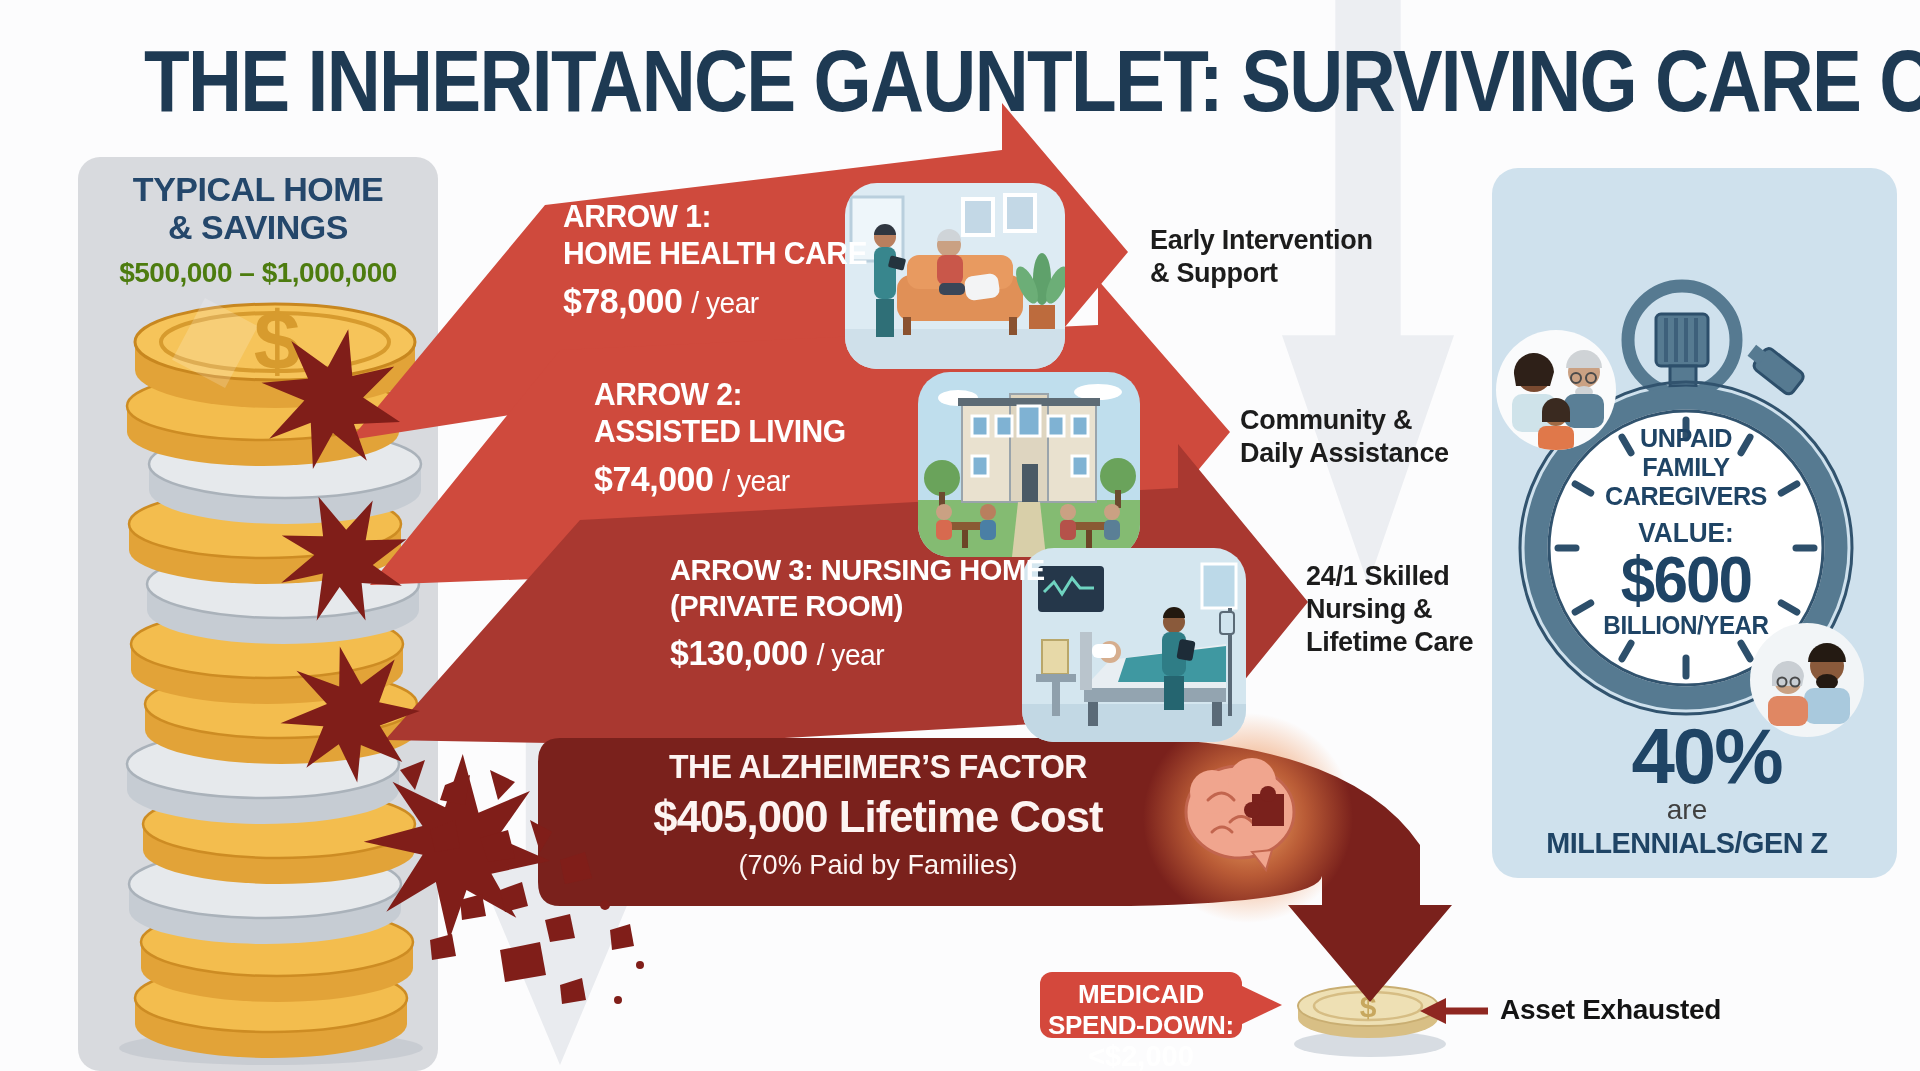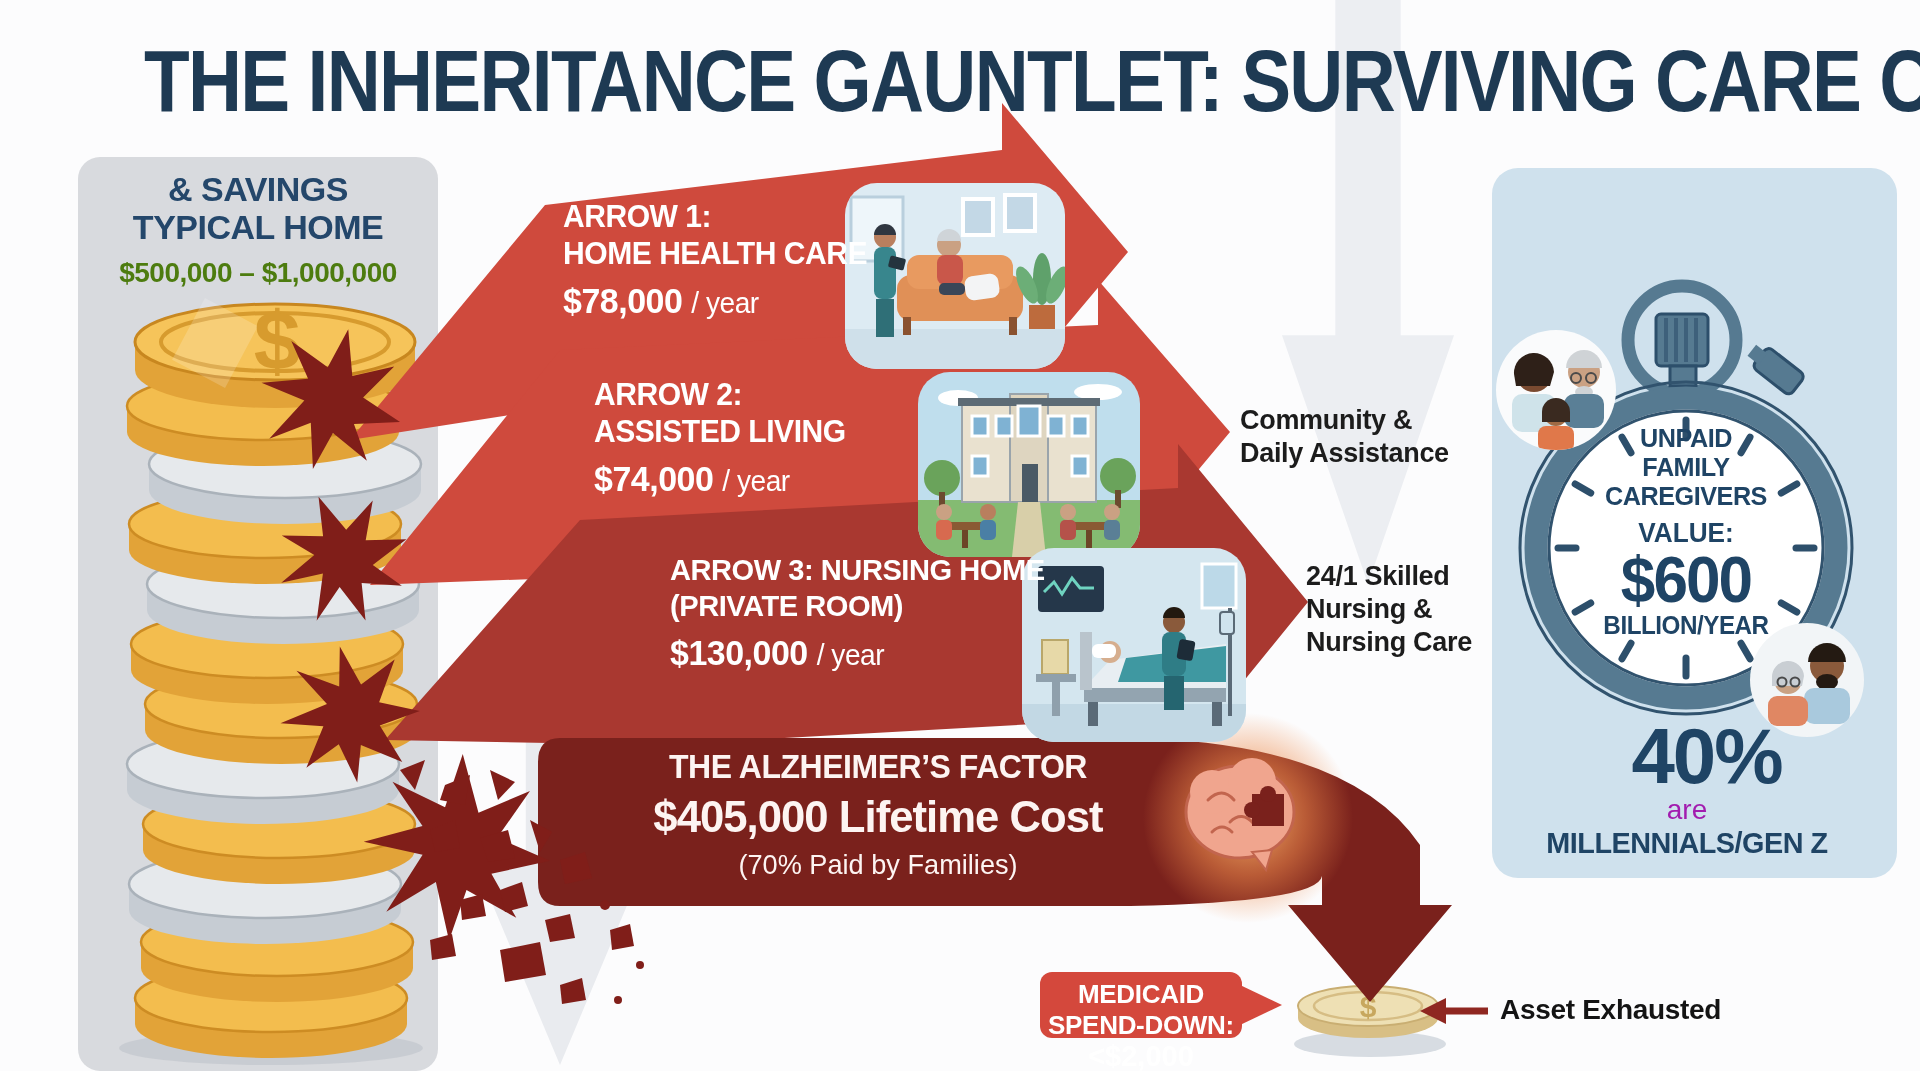--- a/index.html
+++ b/index.html
@@ -63,37 +63,37 @@
   .panel{left:1492px;top:168px;width:405px;height:710px;background:#cfe1ed;border-radius:26px;z-index:2;}
   .ie-title{left:1492px;top:192px;width:405px;text-align:center;font-size:35px;line-height:40px;font-weight:bold;
             color:#24476b;z-index:4;letter-spacing:-0.5px;}
   .watch-text{left:1536px;top:424px;width:300px;text-align:center;color:#1f4465;z-index:4;transform:scaleX(.97);transform-origin:center top;}
   .wt-s{font-size:26px;line-height:29px;font-weight:bold;letter-spacing:-0.5px;}
   .wt-v{font-size:27px;font-weight:bold;margin-top:7px;}
   .wt-big{font-size:64px;font-weight:bold;letter-spacing:-2px;line-height:62px;}
   .wt-u{font-size:25px;font-weight:bold;letter-spacing:-0.5px;}
   .stat{left:1492px;top:718px;width:390px;text-align:center;color:#1f4465;z-index:4;}
   .stat-v{font-size:78px;font-weight:bold;line-height:76px;letter-spacing:-2px;padding-left:39px;}
-  .stat-c{font-size:28px;color:#a21caf;line-height:32px;}
+  .stat-c{font-size:28px;color:#404040;line-height:32px;}
   .stat-l{font-size:30px;font-weight:bold;letter-spacing:-0.5px;transform:scaleX(.96);transform-origin:center top;}
 </style>
 </head>
 <body>
 
 <div id="stage">
 
   <div id="wmA" class="wm"></div>
   <div id="wmB" class="wm"></div>
 
   <div class="abs title">THE INHERITANCE GAUNTLET: SURVIVING CARE COSTS</div>
 
   <div class="abs col"></div>
   <div class="abs col-head">
+    <div>TYPICAL HOME</div>
     <div>&amp; SAVINGS</div>
-    <div>TYPICAL HOME</div>
     <div class="col-range">$500,000 – $1,000,000</div>
   </div>
 
   <svg class="abs z3" style="left:95px;top:278px;" width="345" height="793" viewBox="0 0 345 793">
     <ellipse cx="176" cy="770" rx="152" ry="17" fill="#c3c7cd" opacity=".75"></ellipse>
 
     <g stroke-width="2.5">
       <g>
           <ellipse cx="176" cy="746" rx="136" ry="34" fill="#e2a338"></ellipse>
           <rect x="40" y="720" width="272" height="26" fill="#e2a338"></rect>
@@ -303,20 +303,24 @@
   </div>
 
   <div id="a1t" class="abs a-text">
     <div class="a-h">
       <div>ARROW 1:</div>
       <div>HOME HEALTH CARE</div>
     </div>
     <div class="a-cost"><span>$78,000</span>
       <span class="unit">/ year</span></div>
   </div>
+  <div id="ol1" class="abs olabel">
+    <div>Early Intervention</div>
+    <div>&amp; Support</div>
+  </div>
 
   <div id="a2t" class="abs a-text">
     <div class="a-h">
       <div>ARROW 2:</div>
       <div>ASSISTED LIVING</div>
     </div>
     <div class="a-cost"><span>$74,000</span>
       <span class="unit">/ year</span></div>
   </div>
   <div id="ol2" class="abs olabel">
@@ -328,21 +332,21 @@
     <div class="a-h">
       <div>ARROW 3: NURSING HOME</div>
       <div>(PRIVATE ROOM)</div>
     </div>
     <div class="a-cost"><span>$130,000</span>
       <span class="unit">/ year</span></div>
   </div>
   <div id="ol3" class="abs olabel">
     <div>24/1 Skilled</div>
     <div>Nursing &amp;</div>
-    <div>Nursing Care</div>
+    <div>Lifetime Care</div>
   </div>
 
   <div class="abs ban-text">
     <div class="ban-h">THE ALZHEIMER’S FACTOR</div>
     <div class="ban-c">$405,000 Lifetime Cost</div>
     <div class="ban-n">(70% Paid by Families)</div>
   </div>
 
   <div class="abs callout">
     <div class="l1">MEDICAID SPEND-DOWN:</div>

